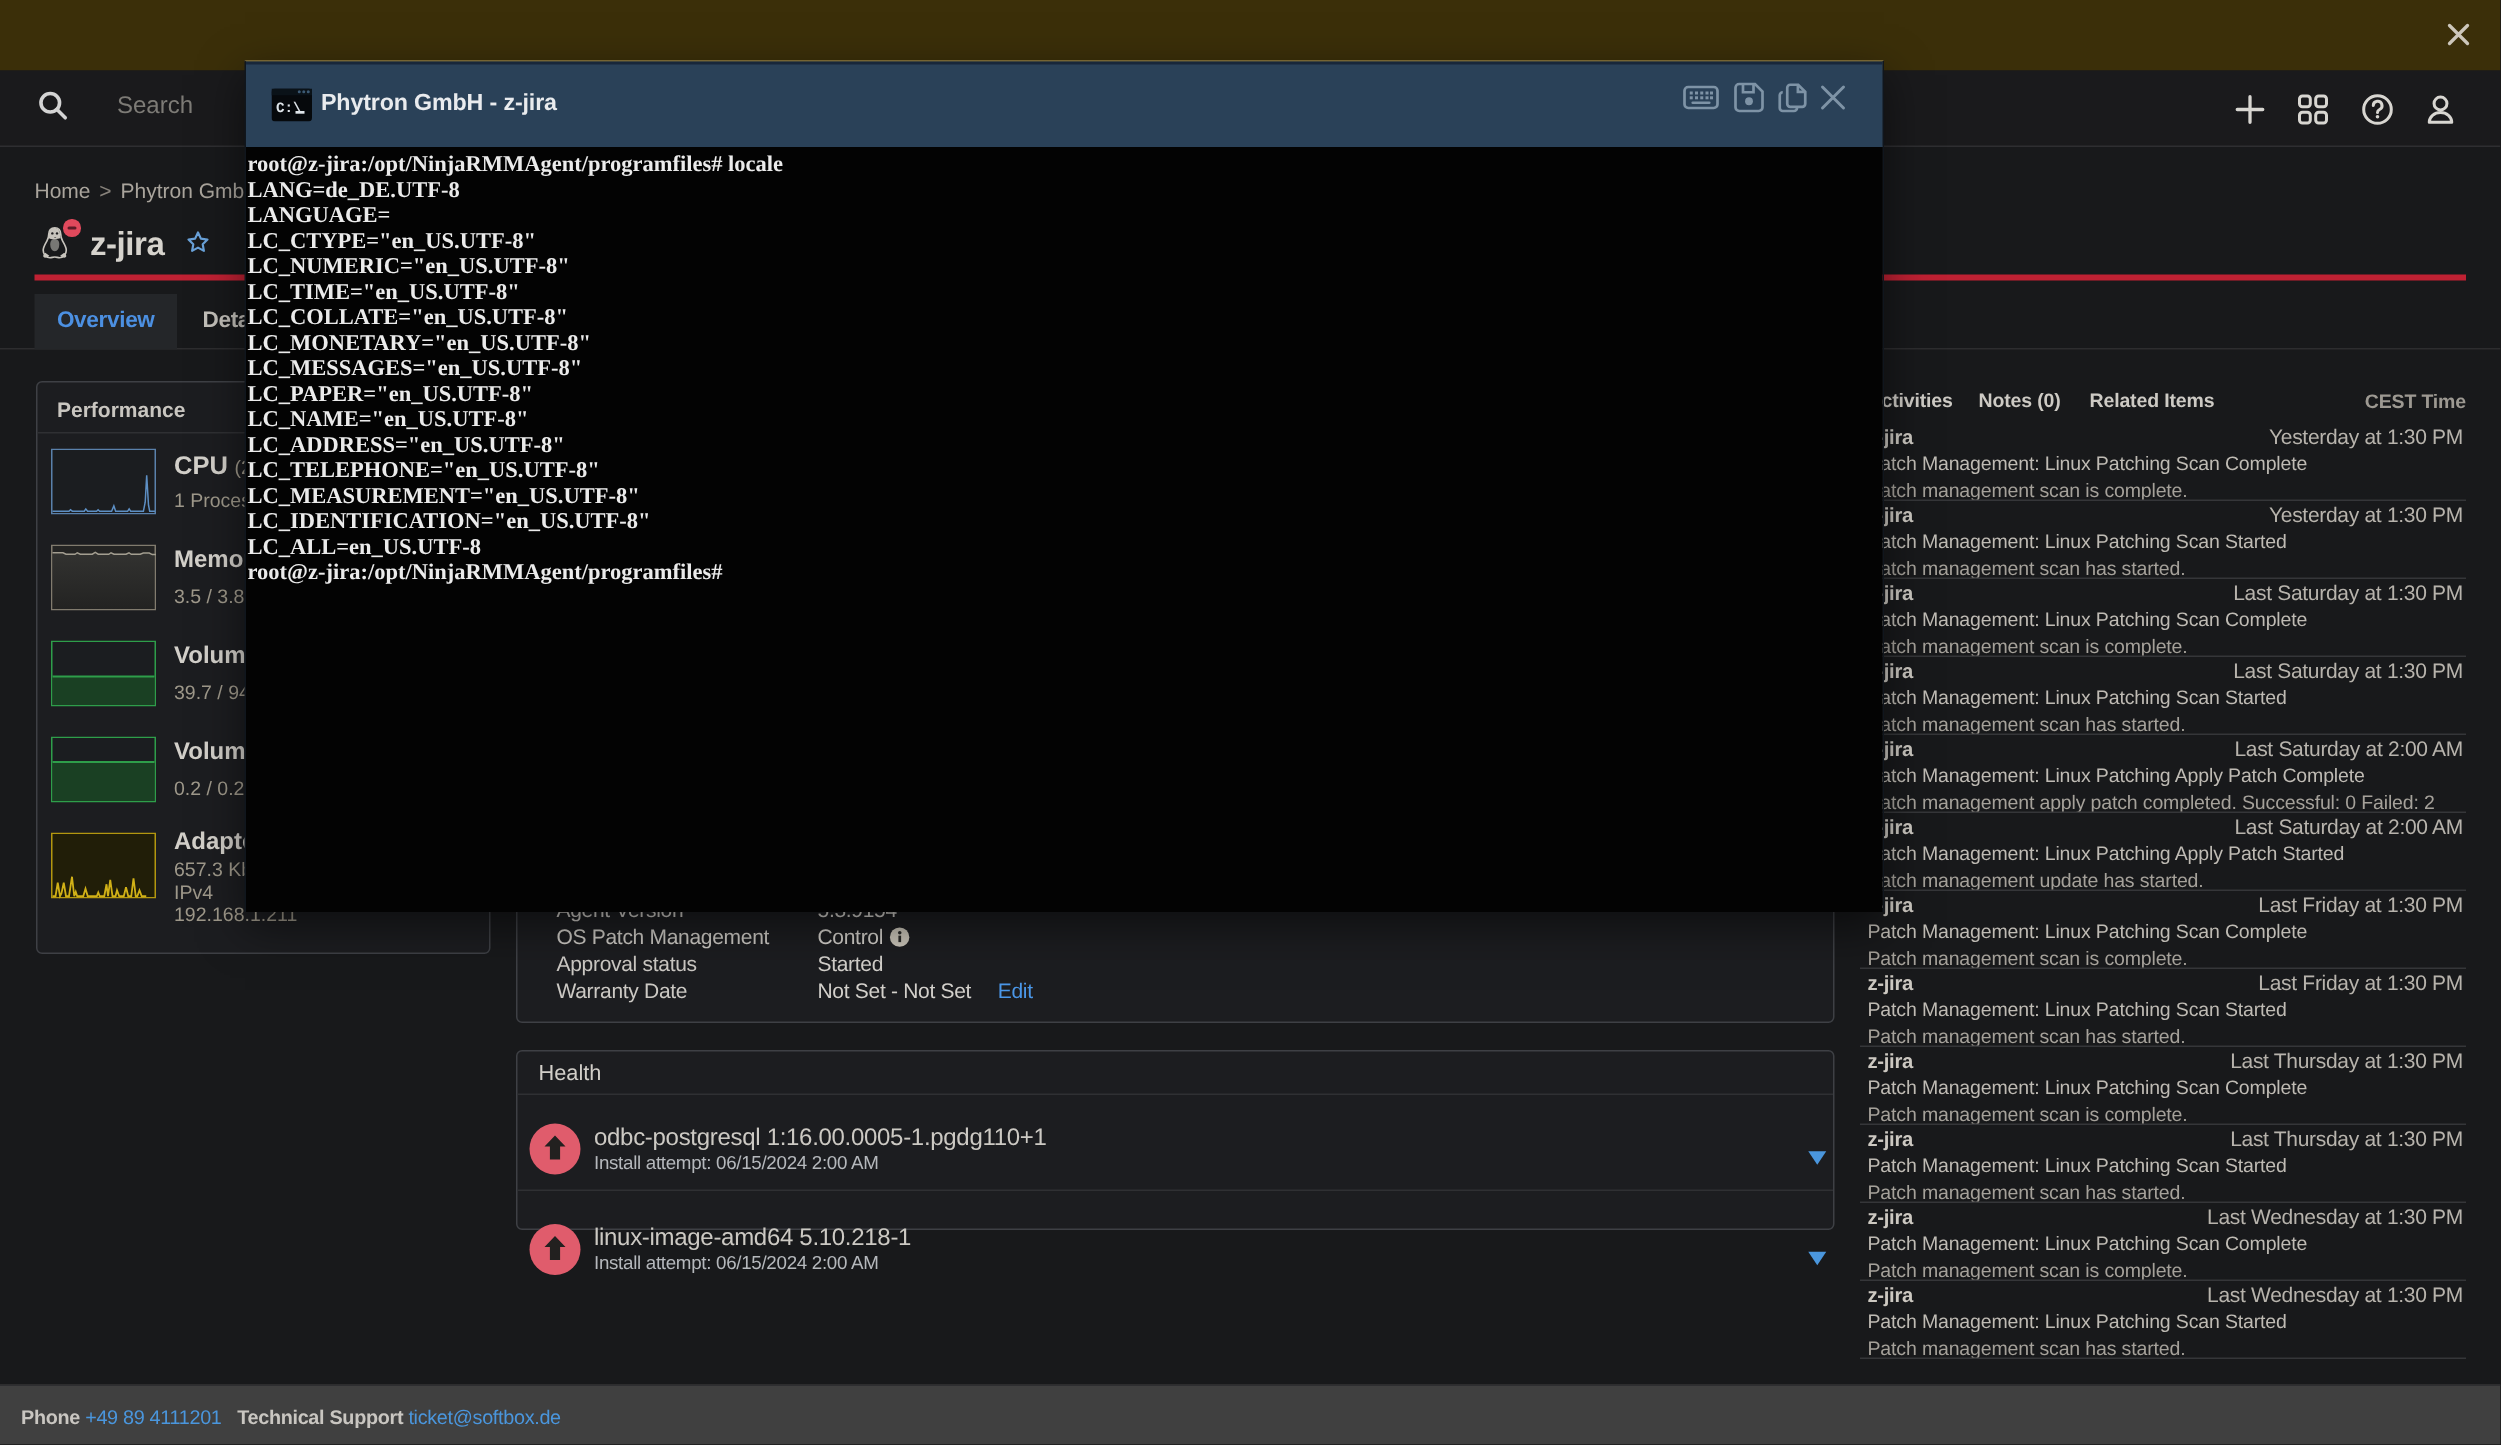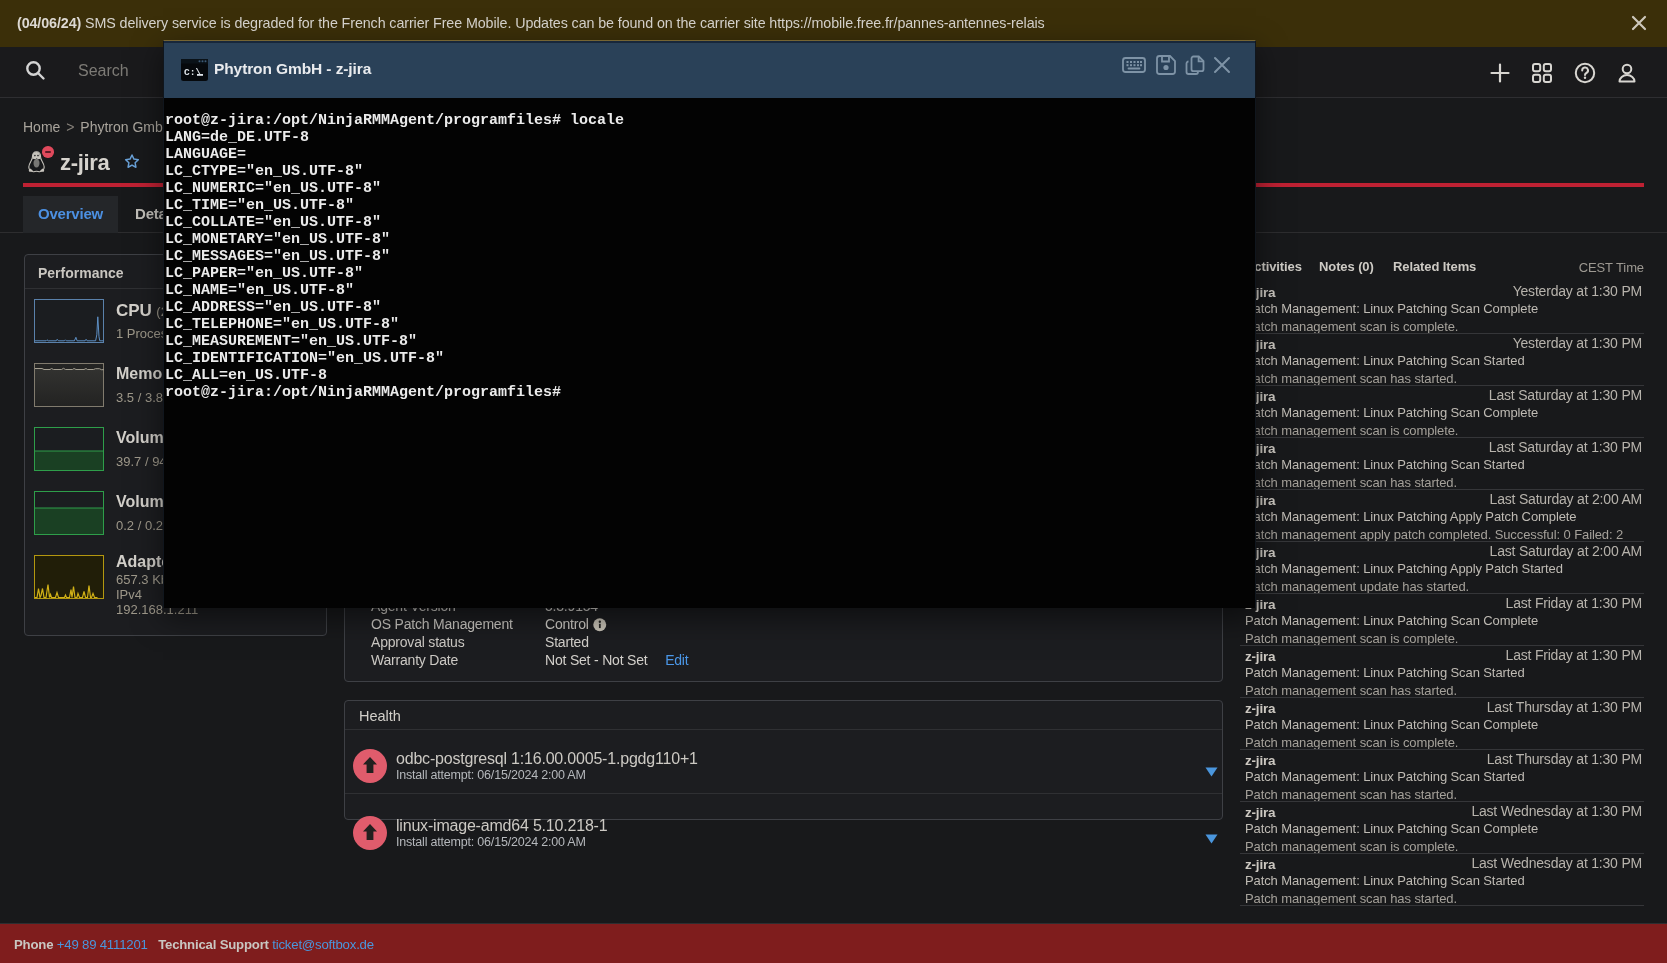--- a/index.html
+++ b/index.html
@@ -41,44 +41,43 @@
 .hrow .circ{position:absolute;left:8px;width:34px;height:34px;border-radius:50%;background:#e05c6c}
 .hrow .ht1{position:absolute;left:51px;font-size:16px;letter-spacing:-0.2px;color:#ccc9c3;white-space:nowrap}
 .hrow .ht2{position:absolute;left:51px;font-size:12.5px;letter-spacing:-0.2px;color:#b5b8bc;white-space:nowrap}
 .hsep{position:absolute;left:0;width:100%;height:1px;background:#2f3033}
 
 #acts{position:absolute;left:1240px;top:255px;width:404px;height:670px}
 #atabs{position:absolute;left:0;top:4px;width:100%;height:22px;font-size:13px;font-weight:700;color:#cdcac4;letter-spacing:-0.1px}
 #atabs .at1{position:absolute;left:5px;top:0}
 #atabs .at2{position:absolute;left:79px;top:0}
 #atabs .at3{position:absolute;left:153px;top:0}
-#atabs .cest{position:absolute;right:0;top:1px;font-weight:400;color:#9d9992;font-size:13px}
+#atabs .cest{position:absolute;right:0;top:1px;font-weight:700;color:#9d9992;font-size:13px}
 #alist{position:absolute;left:0;top:26.7px;width:404px}
 .ae{position:relative;width:100%;height:52px;border-bottom:1px solid #353639;overflow:hidden}
 .ae1{position:absolute;left:5px;right:2px;top:1.5px;height:17px;line-height:17px}
 .aen{font-weight:700;color:#ccc8c1;font-size:13.5px;letter-spacing:-0.2px}
 .aet{float:right;color:#b7b3ac;font-size:14px;letter-spacing:-0.2px}
 .ae2{position:absolute;left:5px;top:18.5px;height:17px;line-height:17px;color:#bfbbb4;font-size:13px;letter-spacing:-0.1px;white-space:nowrap}
 .ae3{position:absolute;left:5px;top:36px;height:17px;line-height:17px;color:#a5a19a;font-size:13px;letter-spacing:-0.1px;white-space:nowrap}
 
-#footer{position:absolute;left:0;top:923px;width:1667px;height:40px;background:#7f1d1d;border-top:1px solid #2e2e31}
+#footer{position:absolute;left:0;top:923px;width:1667px;height:40px;background:#404040;border-top:1px solid #2e2e31}
 #footer .ft{position:absolute;left:14px;top:13px;font-size:13.2px;letter-spacing:-0.2px;color:#c9c6c1}
 #footer b{font-weight:700;color:#c9c6c1}
 #footer a{color:#4a96dd;text-decoration:none}
 
 #term{position:absolute;left:163px;top:40px;width:1093px;height:568px;box-shadow:0 10px 28px rgba(0,0,0,0.5);border:1px solid #10161d;border-top:1px solid #756433}
 #thead{position:absolute;left:0;top:0;width:100%;height:57px;background:#2a4158;box-shadow:inset 0 2px 0 #18273a}
 #thead .ttxt{position:absolute;left:50px;top:19px;font-size:15.5px;font-weight:700;color:#e9ebee;letter-spacing:-0.1px}
 #tbody{position:absolute;left:0;top:57px;width:100%;height:510px;background:#030303}
-#tbody pre{font-family:Liberation Mono, monospace;font-weight:700;font-size:15px;line-height:17px;color:#ebebeb;margin:14px 0 0 1px}
+#tbody pre{font-family:Liberation Serif, serif;font-weight:700;font-size:15px;line-height:17px;color:#ebebeb;margin:4px 0 0 1px}
 .ticon{position:absolute;width:26px;height:26px}
 </style></head><body>
 <div id="page">
   <div id="banner">
-    <div class="btxt"><b>(04/06/24)</b> SMS delivery service is degraded for the French carrier Free Mobile. Updates can be found on the carrier site https://mobile.free.fr/pannes-antennes-relais</div>
     <svg class="bx" viewBox="0 0 16 16">
         <path d="M2 2 L14 14 M14 2 L2 14" stroke="#cdc7bb" stroke-width="2.2" stroke-linecap="round"></path>
       </svg>
   </div>
   <div id="nav">
     <svg style="position:absolute;left:25px;top:13px" width="26" height="26" viewBox="0 0 26 26">
         <circle cx="8.5" cy="8.5" r="6.2" fill="none" stroke="#d4d4d4" stroke-width="2.4"></circle>
         <path d="M13 13 L18.5 18.5" stroke="#d4d4d4" stroke-width="2.4" stroke-linecap="round"></path>
       </svg>
     <div class="search-t">Search</div>

